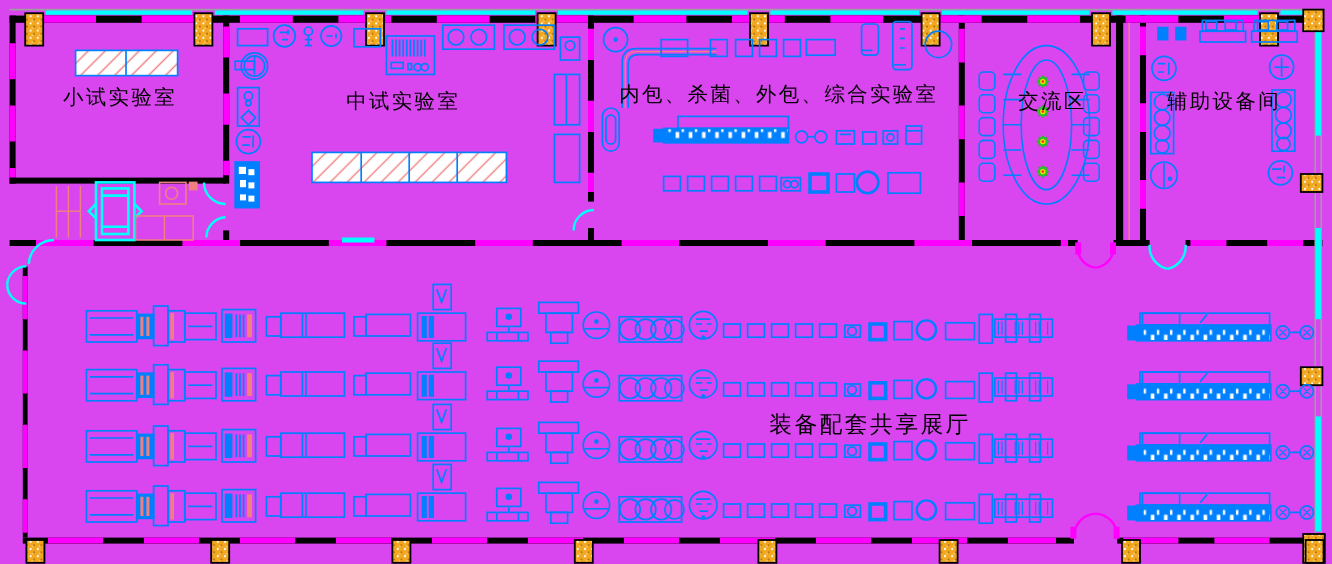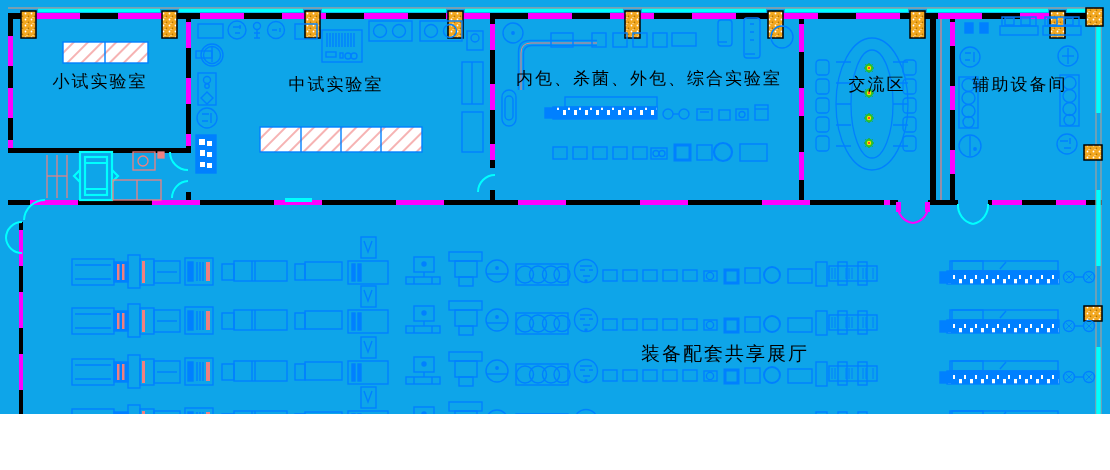--- a/index.html
+++ b/index.html
@@ -1,16 +1,16 @@
 <!DOCTYPE html>
 <html><head>
 <meta charset="utf-8">
 <style>
   html,body{margin:0;padding:0;background:#ffffff;}
-  .stage{position:relative;width:1110px;height:414px;background:#0ea5e9;overflow:hidden;}
+  .stage{position:relative;width:1110px;height:470px;background:#d946ef;overflow:hidden;}
   svg{display:block;}
   .lbl{font-family:"DejaVu Sans",sans-serif;fill:#000;letter-spacing:2px;}
 </style>
 </head>
 <body>
 
 <div class="stage">
 <svg width="1110" height="470" viewBox="0 0 1110 470">
   <defs>
     <pattern id="hatch" width="10" height="10" patternUnits="userSpaceOnUse" patternTransform="rotate(45)">

